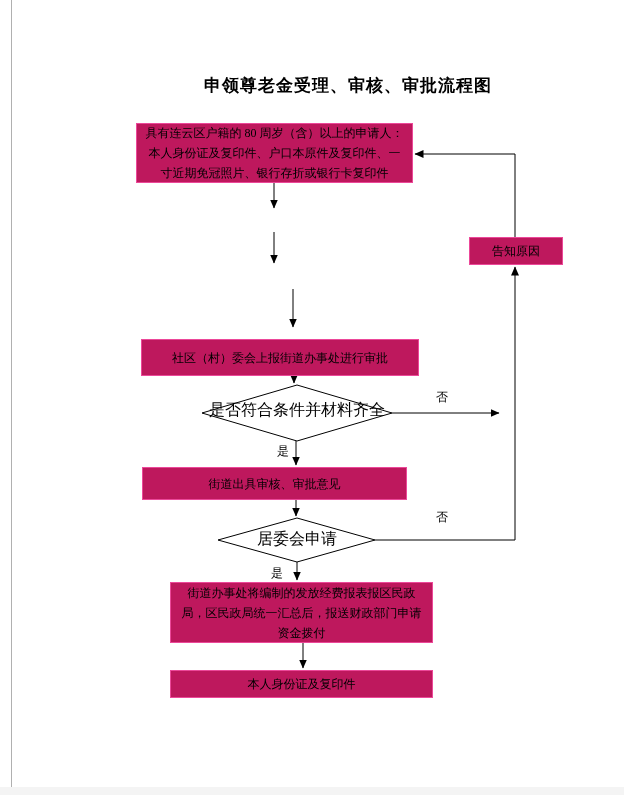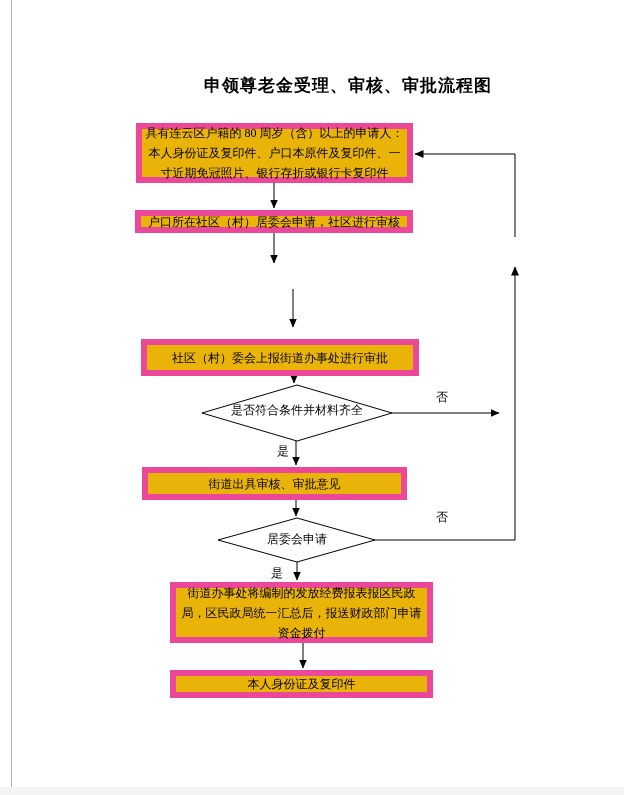--- a/index.html
+++ b/index.html
@@ -10,26 +10,26 @@
   .page-edge{position:absolute;left:11px;top:0;width:1px;height:787px;background:#b0b0b0;}
   .bottom-strip{position:absolute;left:0;top:787px;width:624px;height:8px;background:#f4f4f4;}
   .title{
     position:absolute;left:200px;top:74px;width:296px;height:22px;
     font-size:17px;font-weight:bold;text-align:center;white-space:nowrap;letter-spacing:1px;
   }
   .wires{position:absolute;left:0;top:0;}
   .wire{stroke:#000000;stroke-width:1;fill:none;marker-end:url(#arr);}
   .diamond{fill:#ffffff;stroke:#000000;stroke-width:1;}
   .box{
-    position:absolute;box-sizing:border-box;border:6px solid #ec4899;background:#eab308;
+    position:absolute;box-sizing:border-box;border:1px solid #ec4899;background:#be185d;
     display:flex;align-items:center;justify-content:center;text-align:center;
     font-size:12px;line-height:20px;
   }
   .lbl{white-space:pre-line;}
-  .dlabel{position:absolute;text-align:center;font-size:12px;line-height:14px;}
+  .dlabel{position:absolute;text-align:center;font-size:16px;line-height:14px;}
   .elabel{position:absolute;font-size:12px;line-height:12px;}
 </style>
 </head>
 <body>
 
 <div class="page">
 
   <div class="page-edge"></div>
   <div class="bottom-strip"></div>
 
@@ -55,23 +55,20 @@
     <polygon class="diamond" points="297,385 392,413 297,441 202,413"></polygon>
     <polygon class="diamond" points="297,518 375,540 297,562 218,540"></polygon>
   </svg>
 
   <div class="box" style="left:136px;top:123px;width:277px;height:60px">
     <span class="lbl">具有连云区户籍的 80 周岁（含）以上的申请人：
 本人身份证及复印件、户口本原件及复印件、一
 寸近期免冠照片、银行存折或银行卡复印件</span>
   </div>
 
-  <div class="box" style="left:135px;top:210px;width:278px;height:23px">
-    <span class="lbl">户口所在社区（村）居委会申请，社区进行审核</span>
-  </div>
 
 
   <div class="box" style="left:141px;top:339px;width:278px;height:37px">
     <span class="lbl">社区（村）委会上报街道办事处进行审批</span>
   </div>
 
   <div class="dlabel" style="left:202px;top:403px;width:190px">是否符合条件并材料齐全</div>
 
   <div class="box" style="left:142px;top:467px;width:265px;height:33px">
     <span class="lbl">街道出具审核、审批意见</span>
@@ -82,19 +79,22 @@
   <div class="box" style="left:170px;top:582px;width:263px;height:61px">
     <span class="lbl">街道办事处将编制的发放经费报表报区民政
 局，区民政局统一汇总后，报送财政部门申请
 资金拨付</span>
   </div>
 
   <div class="box" style="left:170px;top:670px;width:263px;height:28px">
     <span class="lbl">本人身份证及复印件</span>
   </div>
 
+  <div class="box" style="left:469px;top:237px;width:94px;height:28px">
+    <span class="lbl">告知原因</span>
+  </div>
 
   <div class="elabel" style="left:277px;top:445px">是</div>
   <div class="elabel" style="left:436px;top:391px">否</div>
   <div class="elabel" style="left:271px;top:567px">是</div>
   <div class="elabel" style="left:436px;top:511px">否</div>
 
 </div>
 
 </body></html>

